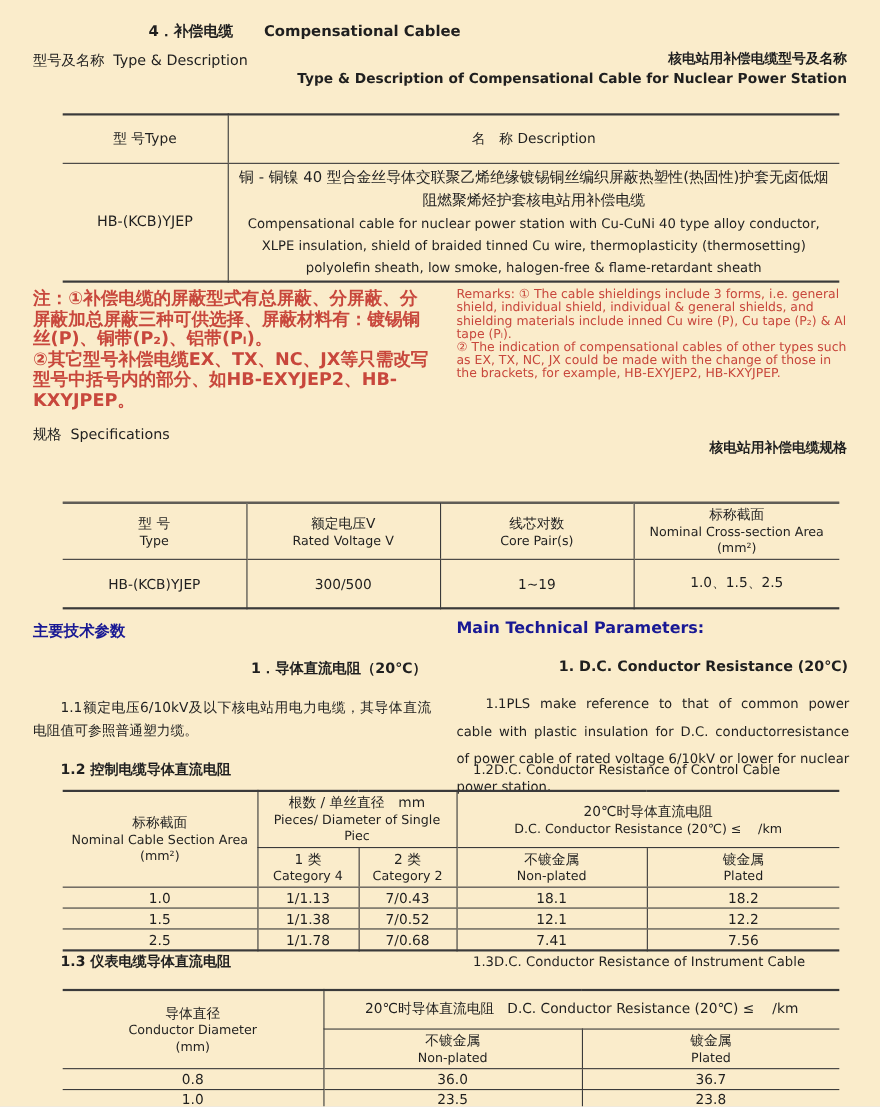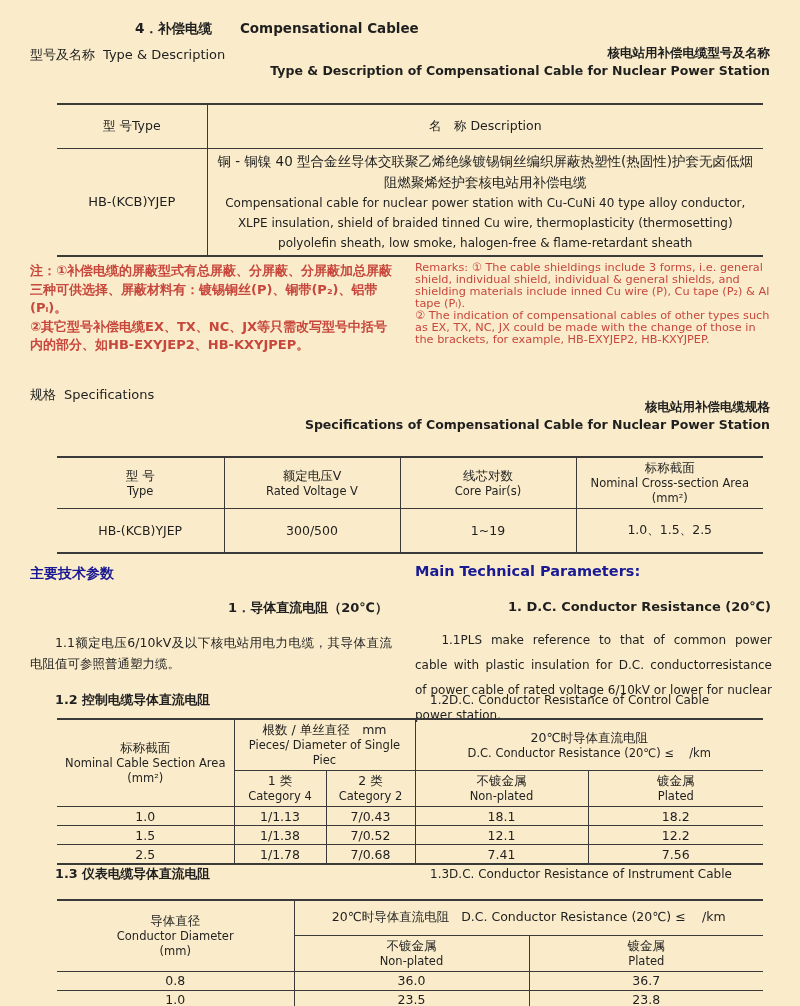--- a/index.html
+++ b/index.html
@@ -29,21 +29,21 @@
   .hsub{display:block;line-height:16px;}
   .hsub-en{display:block;line-height:15px;font-size:11.5px;}
   
   .t1 tbody td{font-size:13px;}
   .desc-cell{text-align:left;padding:4px 6px 4px 9px;}
   .desc-zh{font-size:13.5px;line-height:21px;}
   .desc-en{font-size:12px;line-height:20px;}
   
   .note{font-size:11.3px;line-height:12px;}
   .note p{margin:0;}
-  .note-zh{font-weight:bold;font-size:13px;line-height:18.5px;}
+  .note-zh{font-weight:bold;font-size:16px;line-height:18.5px;}
   
   .t2wrap{top:456px;left:57px;border-top:1px solid #3a3a3a;padding-top:0;}
   .t2{border-top:1px solid #3a3a3a;}
   
   .t3 tbody td,.t4 tbody td{border-bottom:1px solid #3a3a3a;height:18px;padding:0 4px;}
   .sub-heading{font-size:13px;font-weight:bold;text-align:right;}
   .para{font-size:12.5px;line-height:21px;text-align:justify;text-indent:2em;margin:0;}
   .para-en{font-size:12px;line-height:25px;text-indent:2.2em;}
   .num-head-zh{font-size:12.8px;font-weight:bold;white-space:nowrap;}
   .num-head-en{font-size:12px;white-space:nowrap;}
@@ -94,21 +94,20 @@
   <div class="abs note red" style="top:262px;left:415px;width:358px;">
     <p>Remarks: ① The cable shieldings include 3 forms, i.e. general shield, individual shield, individual &amp; general shields, and shielding materials include inned Cu wire (P), Cu tape (P₂) &amp; Al tape (Pₗ).</p>
     <p>② The indication of compensational cables of other types such as EX, TX, NC, JX could be made with the change of those in the brackets, for example, HB-EXYJEP2, HB-KXYJPEP.</p>
   </div>
 
   <div class="abs sec-label" style="top:386px;left:30px;font-size:13px;">
     <span>规格</span><span class="en">Specifications</span>
   </div>
   <div class="abs head-right" style="top:398px;">
     <div>核电站用补偿电缆规格</div>
-    <div>Specifications of Compensational Cable for Nuclear Power Station</div>
   </div>
 
   <div class="abs t2wrap">
   <table class="doc-table t2">
     <colgroup>
           <col style="width:167px">
           <col style="width:176px">
           <col style="width:176px">
           <col style="width:187px">
         </colgroup>

